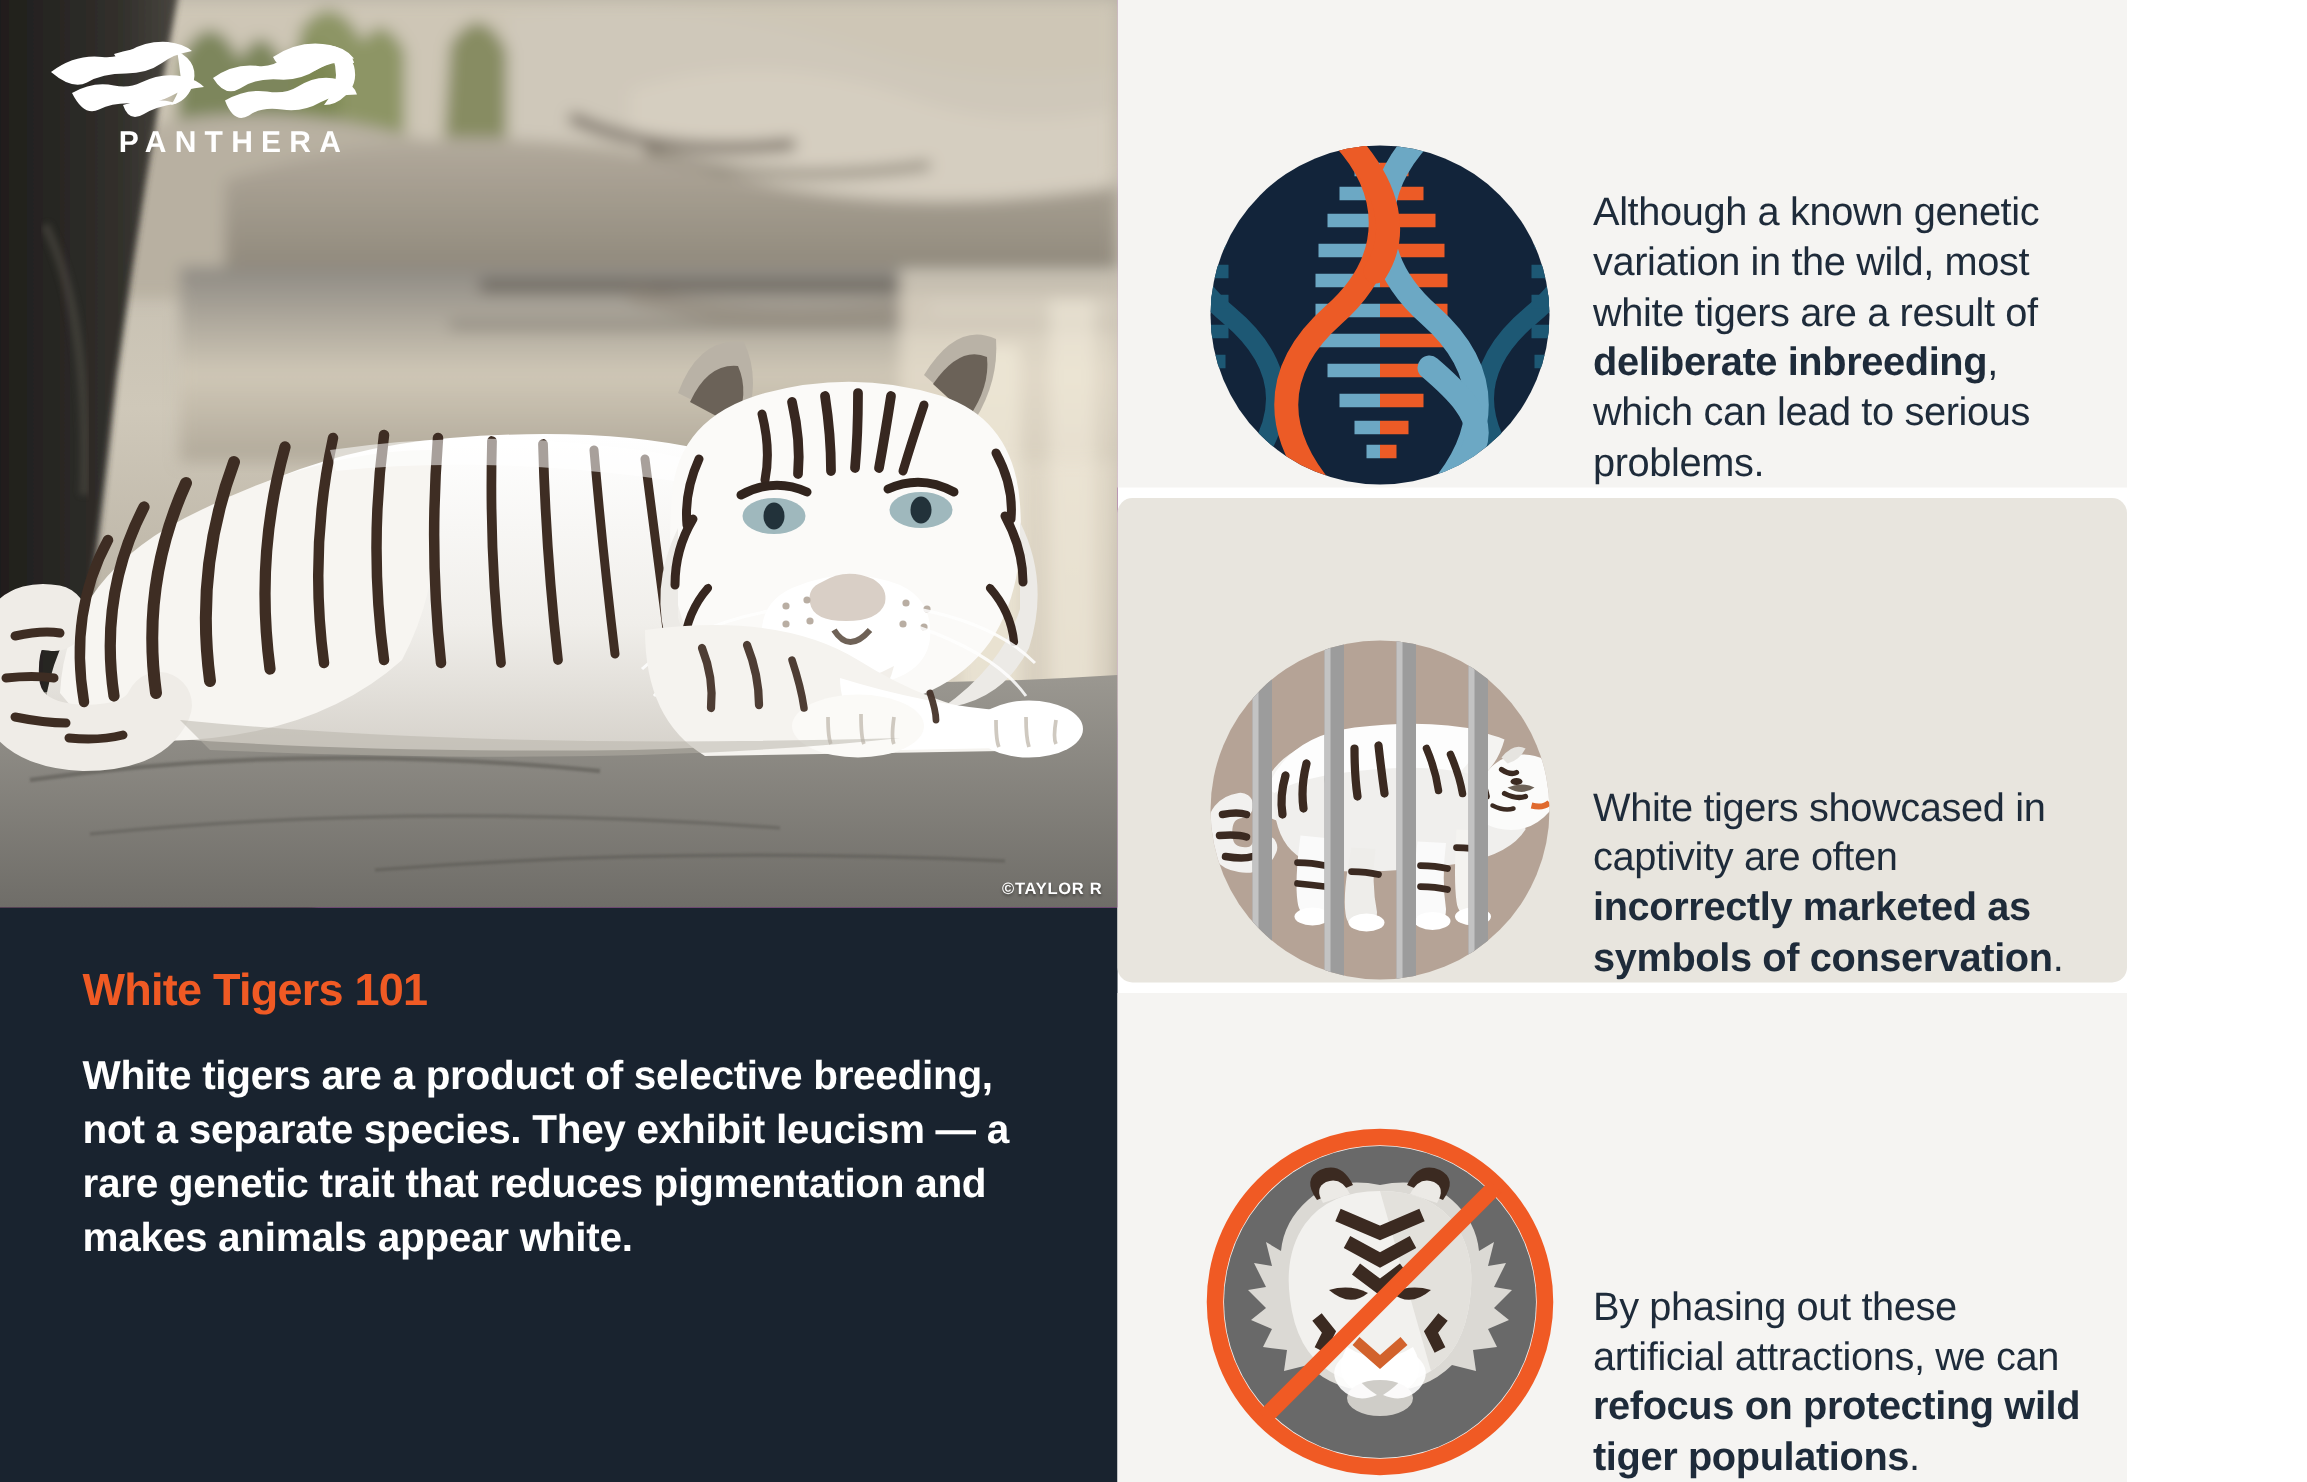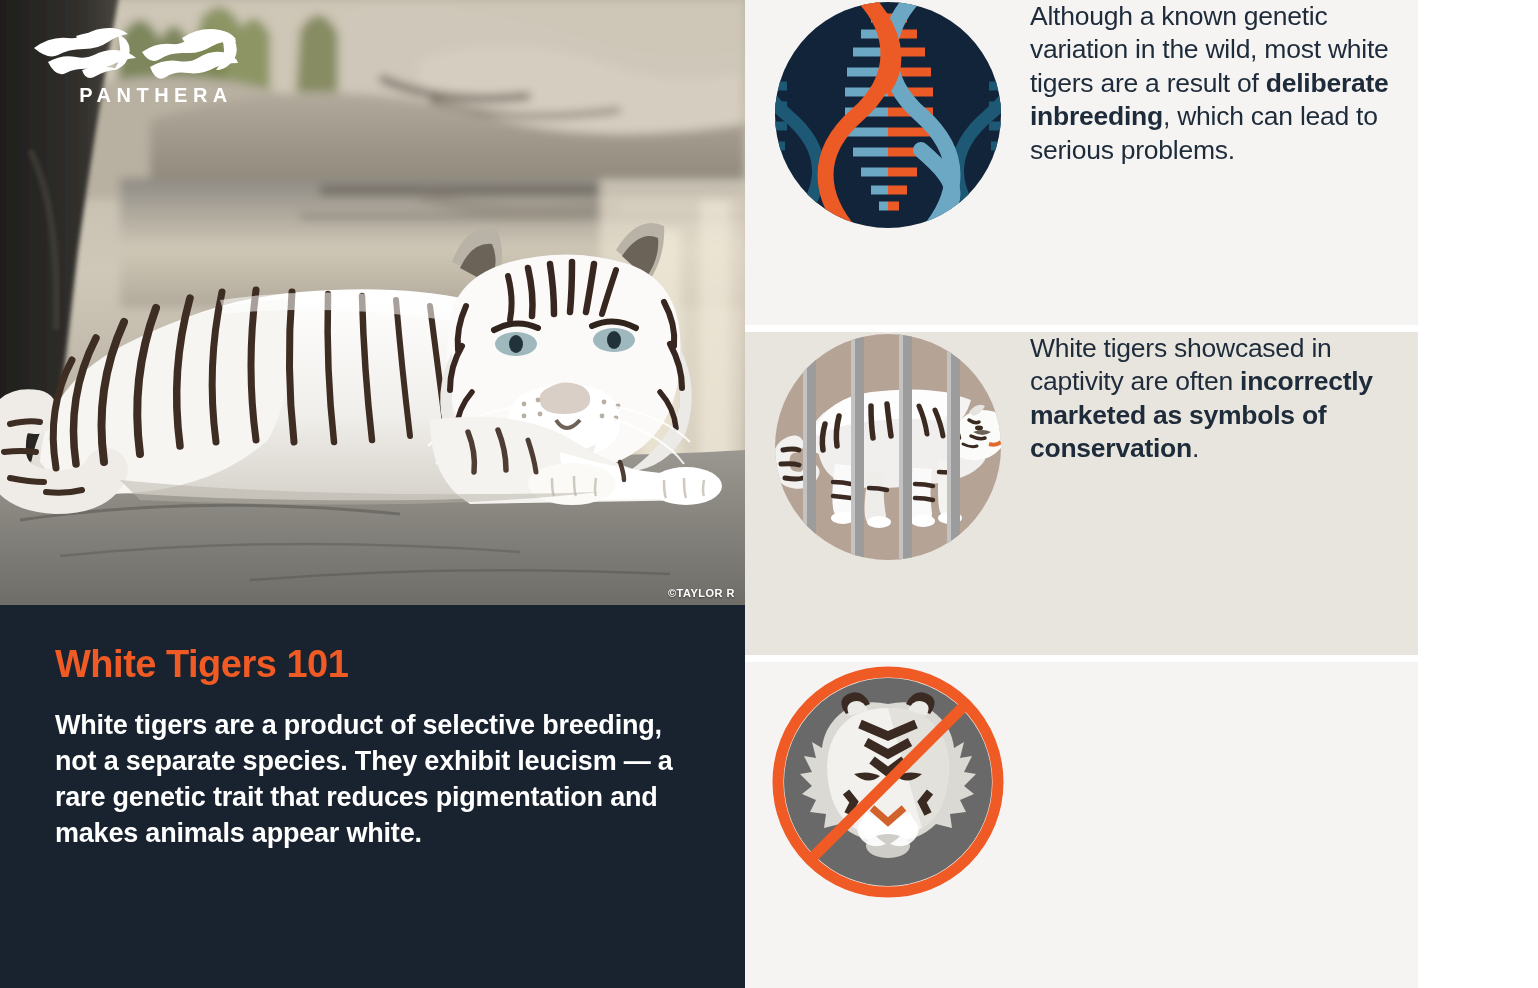--- a/index.html
+++ b/index.html
@@ -52,42 +52,42 @@
     text-shadow:0 1px 2px rgba(0,0,0,.45);
   }
 
   
   .left-text {
     position:absolute; left:0; top:605px; width:745px; height:383px;
     padding:40px 55px 0 55px;
   }
   .headline {
     color:#F05A24;
-    font-size:38px;
+    font-size:30px;
     font-weight:bold;
     letter-spacing:-0.5px;
     line-height:1.05;
     margin-bottom:22px;
   }
   .body-copy {
     color:#ffffff;
     font-size:27px;
     font-weight:bold;
     line-height:1.34;
     letter-spacing:-0.2px;
     max-width:640px;
   }
 
   
   .panel {
     position:absolute; left:745px; width:673px;
-    display:flex; align-items:flex-start;
+    display:flex; align-items:flex-end;padding-left:32px;
   }
   .panel-1 { top:0;   height:325px; background:#F5F4F2; }
-  .panel-2 { top:332px; height:323px; background:#E8E5DE; }
+  .panel-2 { top:332px; height:323px; background:#E8E5DE;border-radius:10px; }
   .panel-3 { top:662px; height:326px; background:#F5F4F2; }
 
   .icon-wrap {
     width:285px; flex:0 0 285px;
     display:flex; align-items:center; justify-content:center;
   }
   .icon-wrap svg { display:block; }
 
   .panel-text {
     flex:1 1 auto;
@@ -556,15 +556,16 @@
           <ellipse cx="120" cy="184" rx="22" ry="12" fill="#cfcdc8"></ellipse>
 
           <path d="M96 156 q-12 10 -2 22 q10 10 24 4 q-16 -10 -22 -26 z" fill="#ffffff" opacity=".9"></path>
           <path d="M144 156 q12 10 2 22 q-10 10 -24 4 q16 -10 22 -26 z" fill="#ffffff" opacity=".9"></path>
         </g>
 
         <circle cx="120" cy="120" r="110" fill="none" stroke="#F05A24" stroke-width="11"></circle>
         <line x1="43" y1="197" x2="197" y2="43" stroke="#F05A24" stroke-width="11" stroke-linecap="butt"></line>
       </svg>
     </div>
+    <div class="panel-text"><span>By phasing out these artificial attractions, we can </span><b>refocus on protecting wild tiger populations</b><span>.</span></div>
   </div>
 
 </div>
 
 </body></html>

